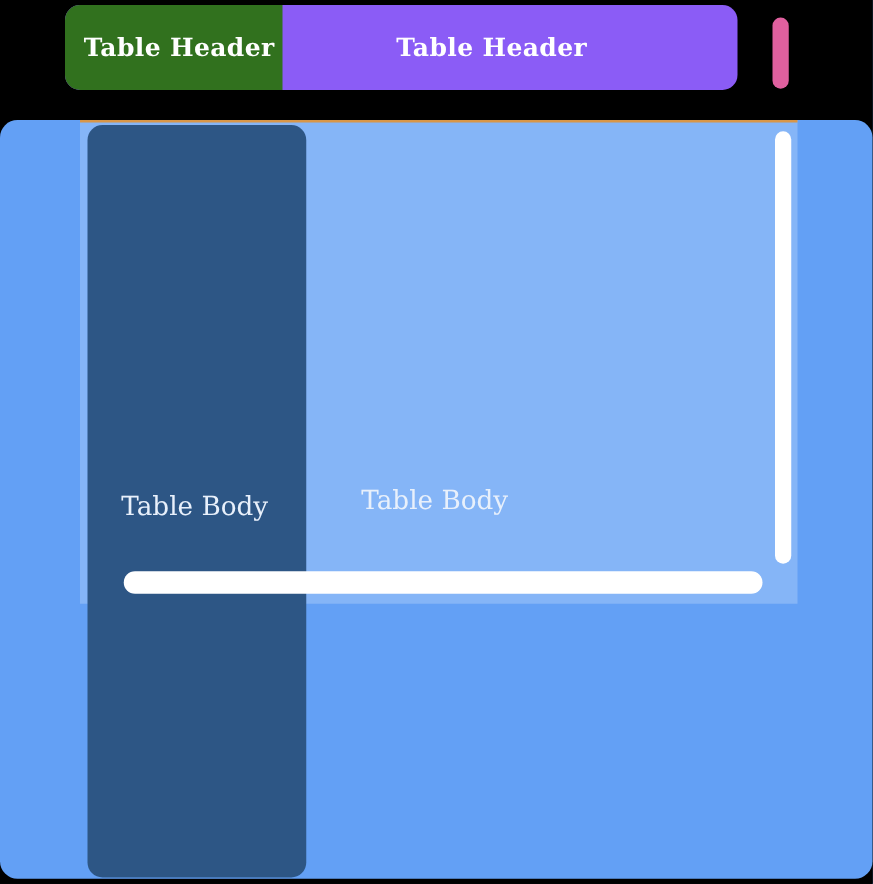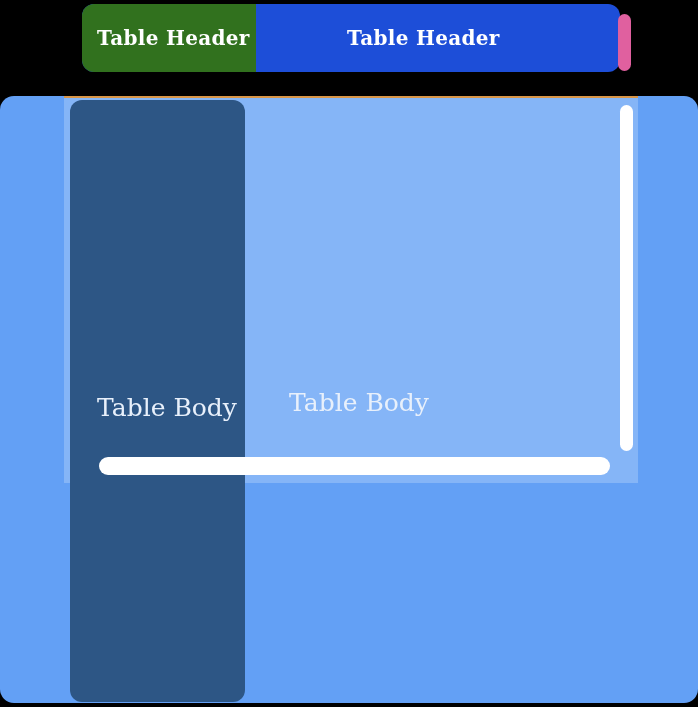--- a/index.html
+++ b/index.html
@@ -17,25 +17,25 @@
   #stage {
     position: relative;
     width: 698px;
     height: 707px;
     background: #000000;
   }
 
   
   .table-header-row {
     position: absolute;
-    left: 82px;
+    left: 52px;
     top: 4px;
     width: 538px;
     height: 68px;
-    background: #1d4ed8;
+    background: #8b5cf6;
     border-radius: 12px;
     box-sizing: border-box;
   }
 
   .th-cell {
     position: absolute;
     top: 0;
     height: 68px;
     display: flex;
     align-items: center;
@@ -109,21 +109,21 @@
     height: 602px;
     background: #2D5685;
     border-radius: 12px;
   }
 
   
   .body-label {
     position: absolute;
     color: #E8F0FB;
     font-family: "DejaVu Serif", serif;
-    font-size: 25px;
+    font-size: 21px;
     white-space: nowrap;
   }
 
   .body-label-fixed {
     left: 97px;
     top: 393px;
   }
 
   .body-label-scroll {
     left: 289px;

